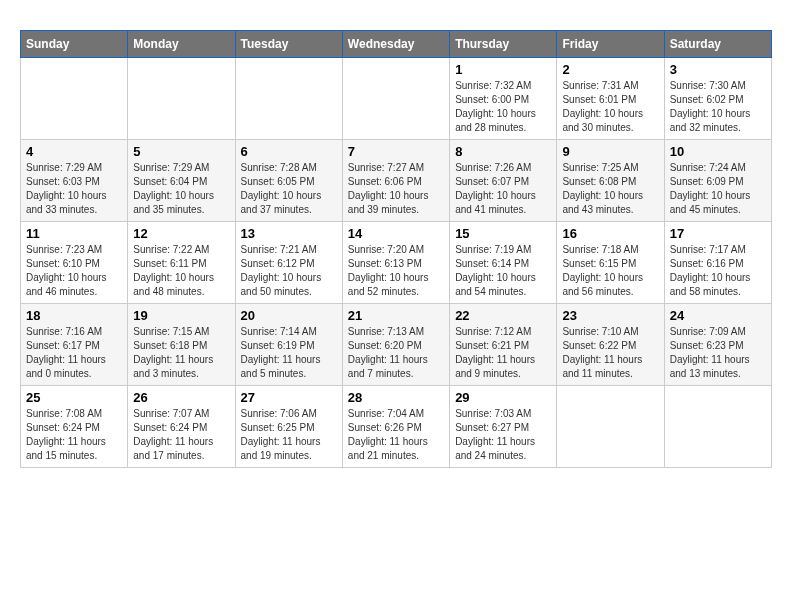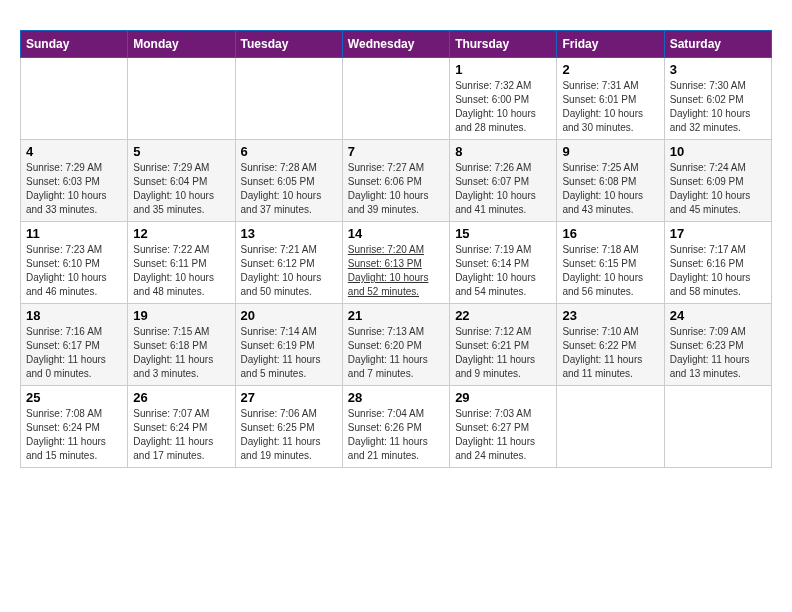--- a/index.html
+++ b/index.html
@@ -46,21 +46,21 @@
       font-size: 16px;
       font-weight: normal;
       color: #555;
     }
     table {
       width: 100%;
       border-collapse: collapse;
       font-size: 11px;
     }
     thead tr th {
-      background-color: #701a75;
+      background-color: #737373;
       color: #fff;
       text-align: left;
       padding: 6px 5px;
       font-size: 12px;
       font-weight: bold;
       border: 1px solid #1565C0;
     }
     tbody tr td {
       border: 1px solid #ccc;
       vertical-align: top;
@@ -164,21 +164,21 @@
 Daylight: 10 hours
 and 46 minutes.</span></td>
         <td><span class="day-num">12</span><span class="day-info" style="white-space: pre-line;">Sunrise: 7:22 AM
 Sunset: 6:11 PM
 Daylight: 10 hours
 and 48 minutes.</span></td>
         <td><span class="day-num">13</span><span class="day-info" style="white-space: pre-line;">Sunrise: 7:21 AM
 Sunset: 6:12 PM
 Daylight: 10 hours
 and 50 minutes.</span></td>
-        <td><span class="day-num">14</span><span class="day-info" style="white-space: pre-line; text-decoration: underline;">Sunrise: 7:20 AM
+        <td><span class="day-num">14</span><span class="day-info" style="white-space: pre-line;">Sunrise: 7:20 AM
 Sunset: 6:13 PM
 Daylight: 10 hours
 and 52 minutes.</span></td>
         <td><span class="day-num">15</span><span class="day-info" style="white-space: pre-line;">Sunrise: 7:19 AM
 Sunset: 6:14 PM
 Daylight: 10 hours
 and 54 minutes.</span></td>
         <td><span class="day-num">16</span><span class="day-info" style="white-space: pre-line;">Sunrise: 7:18 AM
 Sunset: 6:15 PM
 Daylight: 10 hours

